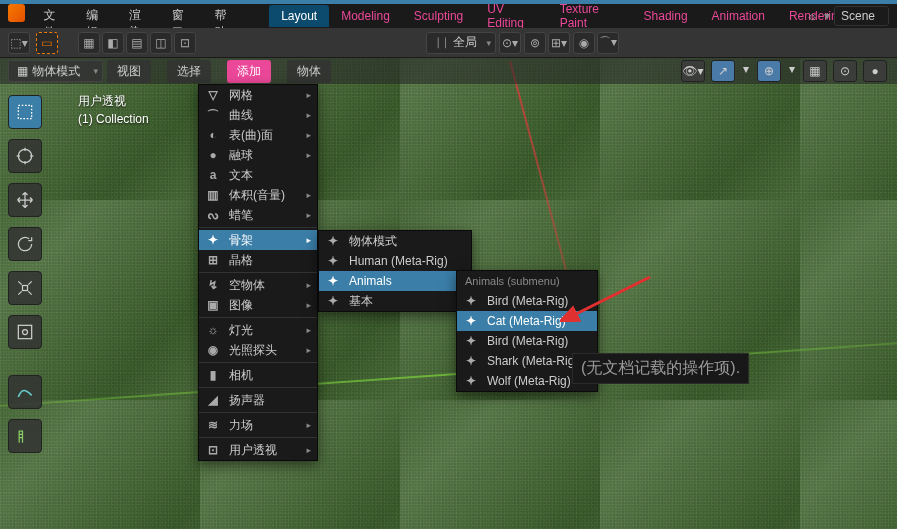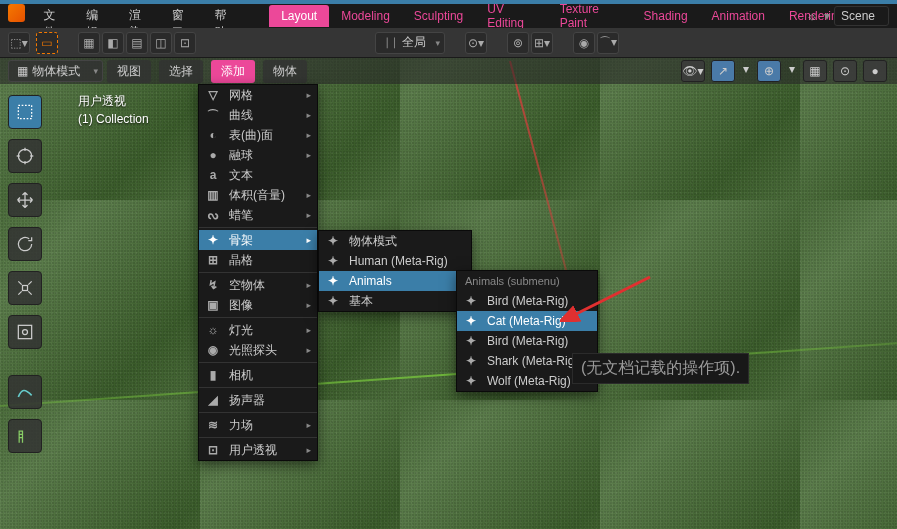--- a/index.html
+++ b/index.html
@@ -8,21 +8,21 @@
 .viewport::before{content:'';position:absolute;inset:0;background-image:radial-gradient(circle at 10% 20%,rgba(255,255,255,0.05) 1px,transparent 1px),radial-gradient(circle at 60% 70%,rgba(0,0,0,0.1) 1px,transparent 1px),radial-gradient(circle at 30% 50%,rgba(255,255,255,0.03) 1px,transparent 1px);background-size:4px 4px,3px 3px,5px 5px}
 .axis-line{position:absolute;transform-origin:left center}
 .axis-red{top:60px;left:510px;width:280px;height:2px;background:linear-gradient(90deg,rgba(220,60,60,0.8),rgba(220,60,60,0.3));transform:rotate(75deg)}
 .axis-green{top:405px;left:0;width:900px;height:2px;background:linear-gradient(90deg,rgba(120,200,60,0.3),rgba(120,200,60,0.8),rgba(120,200,60,0.3));transform:rotate(-4deg)}
 .titlebar{position:absolute;top:0;left:0;right:0;height:4px;background:#3b7ea8}
 .menubar{position:absolute;top:4px;left:0;right:0;height:24px;background:#1a1a1a;display:flex;padding:0 8px;gap:2px}
 .logo{width:18px;height:18px;border-radius:3px;background:linear-gradient(135deg,#f57900,#e65100);margin-right:6px}
 .menu-item{color:#ccc;padding:3px 10px;cursor:pointer}
 .tabbar{display:flex;align-items:center;gap:0;margin-left:20px}
 .tab{color:#ec4899;padding:4px 12px;cursor:pointer;border-radius:3px 3px 0 0}
-.tab.active{background:#ec4899;color:#fff}
+.tab.active{background:#0c4a6e;color:#fff}
 .scene-input{position:absolute;right:8px;top:6px;display:flex;align-items:center;gap:4px}
 .scene-input input{background:#1a1a1a;border:1px solid #333;color:#ccc;padding:2px 6px;width:55px;border-radius:3px}
 .scene-icon{width:16px;height:16px;display:flex;align-items:center;justify-content:center;color:#aaa}
 .toolbar2{position:absolute;top:28px;left:0;right:0;height:30px;background:#353535;border-bottom:1px solid #1a1a1a;display:flex;align-items:center;padding:0 8px;gap:6px}
 .tb-btn{width:22px;height:22px;background:#2a2a2a;border:1px solid #444;border-radius:3px;display:flex;align-items:center;justify-content:center;color:#aaa;cursor:pointer}
 .tb-btn.dashed{border:1px dashed #f57900;color:#f57900}
 .tb-group{display:flex;gap:2px}
 .dropdown-pill{background:#2a2a2a;border:1px solid #444;border-radius:3px;padding:2px 18px 2px 8px;color:#ccc;cursor:pointer;position:relative;height:22px;display:flex;align-items:center}
 .dropdown-pill::after{content:'▾';position:absolute;right:4px;color:#888;font-size:9px}
 .toolbar3{position:absolute;top:58px;left:0;right:0;height:26px;background:rgba(40,40,40,0.6);display:flex;align-items:center;padding:0 8px;gap:4px}
@@ -92,21 +92,21 @@
   <div class="tb-btn dashed">▭</div>
   <div style="width:8px"></div>
   <div class="tb-group">
     <div class="tb-btn">▦</div>
     <div class="tb-btn">◧</div>
     <div class="tb-btn">▤</div>
     <div class="tb-btn">◫</div>
     <div class="tb-btn">⊡</div>
   </div>
   <div style="flex:1"></div>
-  <div style="display:flex;gap:20px;margin-right:270px">
+  <div style="display:flex;gap:3px;margin-right:270px">
     <div class="dropdown-pill">
       <span style="margin-right:4px">ᛁᛁ</span>
         <span>全局</span>
     </div>
     <div class="tb-btn">⊙▾</div>
     <div class="tb-group">
       <div class="tb-btn">⊚</div>
       <div class="tb-btn">⊞▾</div>
     </div>
     <div class="tb-group">
@@ -114,21 +114,21 @@
       <div class="tb-btn">⌒▾</div>
     </div>
   </div>
 </div>
 
 <div class="toolbar3">
   <div class="dropdown-pill" style="min-width:95px">
     <span style="margin-right:4px">▦</span>
       <span>物体模式</span>
   </div>
-  <div id="toolbar3-items" style="display:flex;gap:8px">
+  <div id="toolbar3-items" style="display:flex;gap:16px">
       <div class="menu-item2">视图</div>
       <div class="menu-item2">选择</div>
       <div class="menu-item2 active">添加</div>
       <div class="menu-item2">物体</div>
     </div>
 </div>
 
 <div class="right-pills">
   <div class="pill-btn">👁▾</div>
   <div class="pill-btn accent">↗</div>

